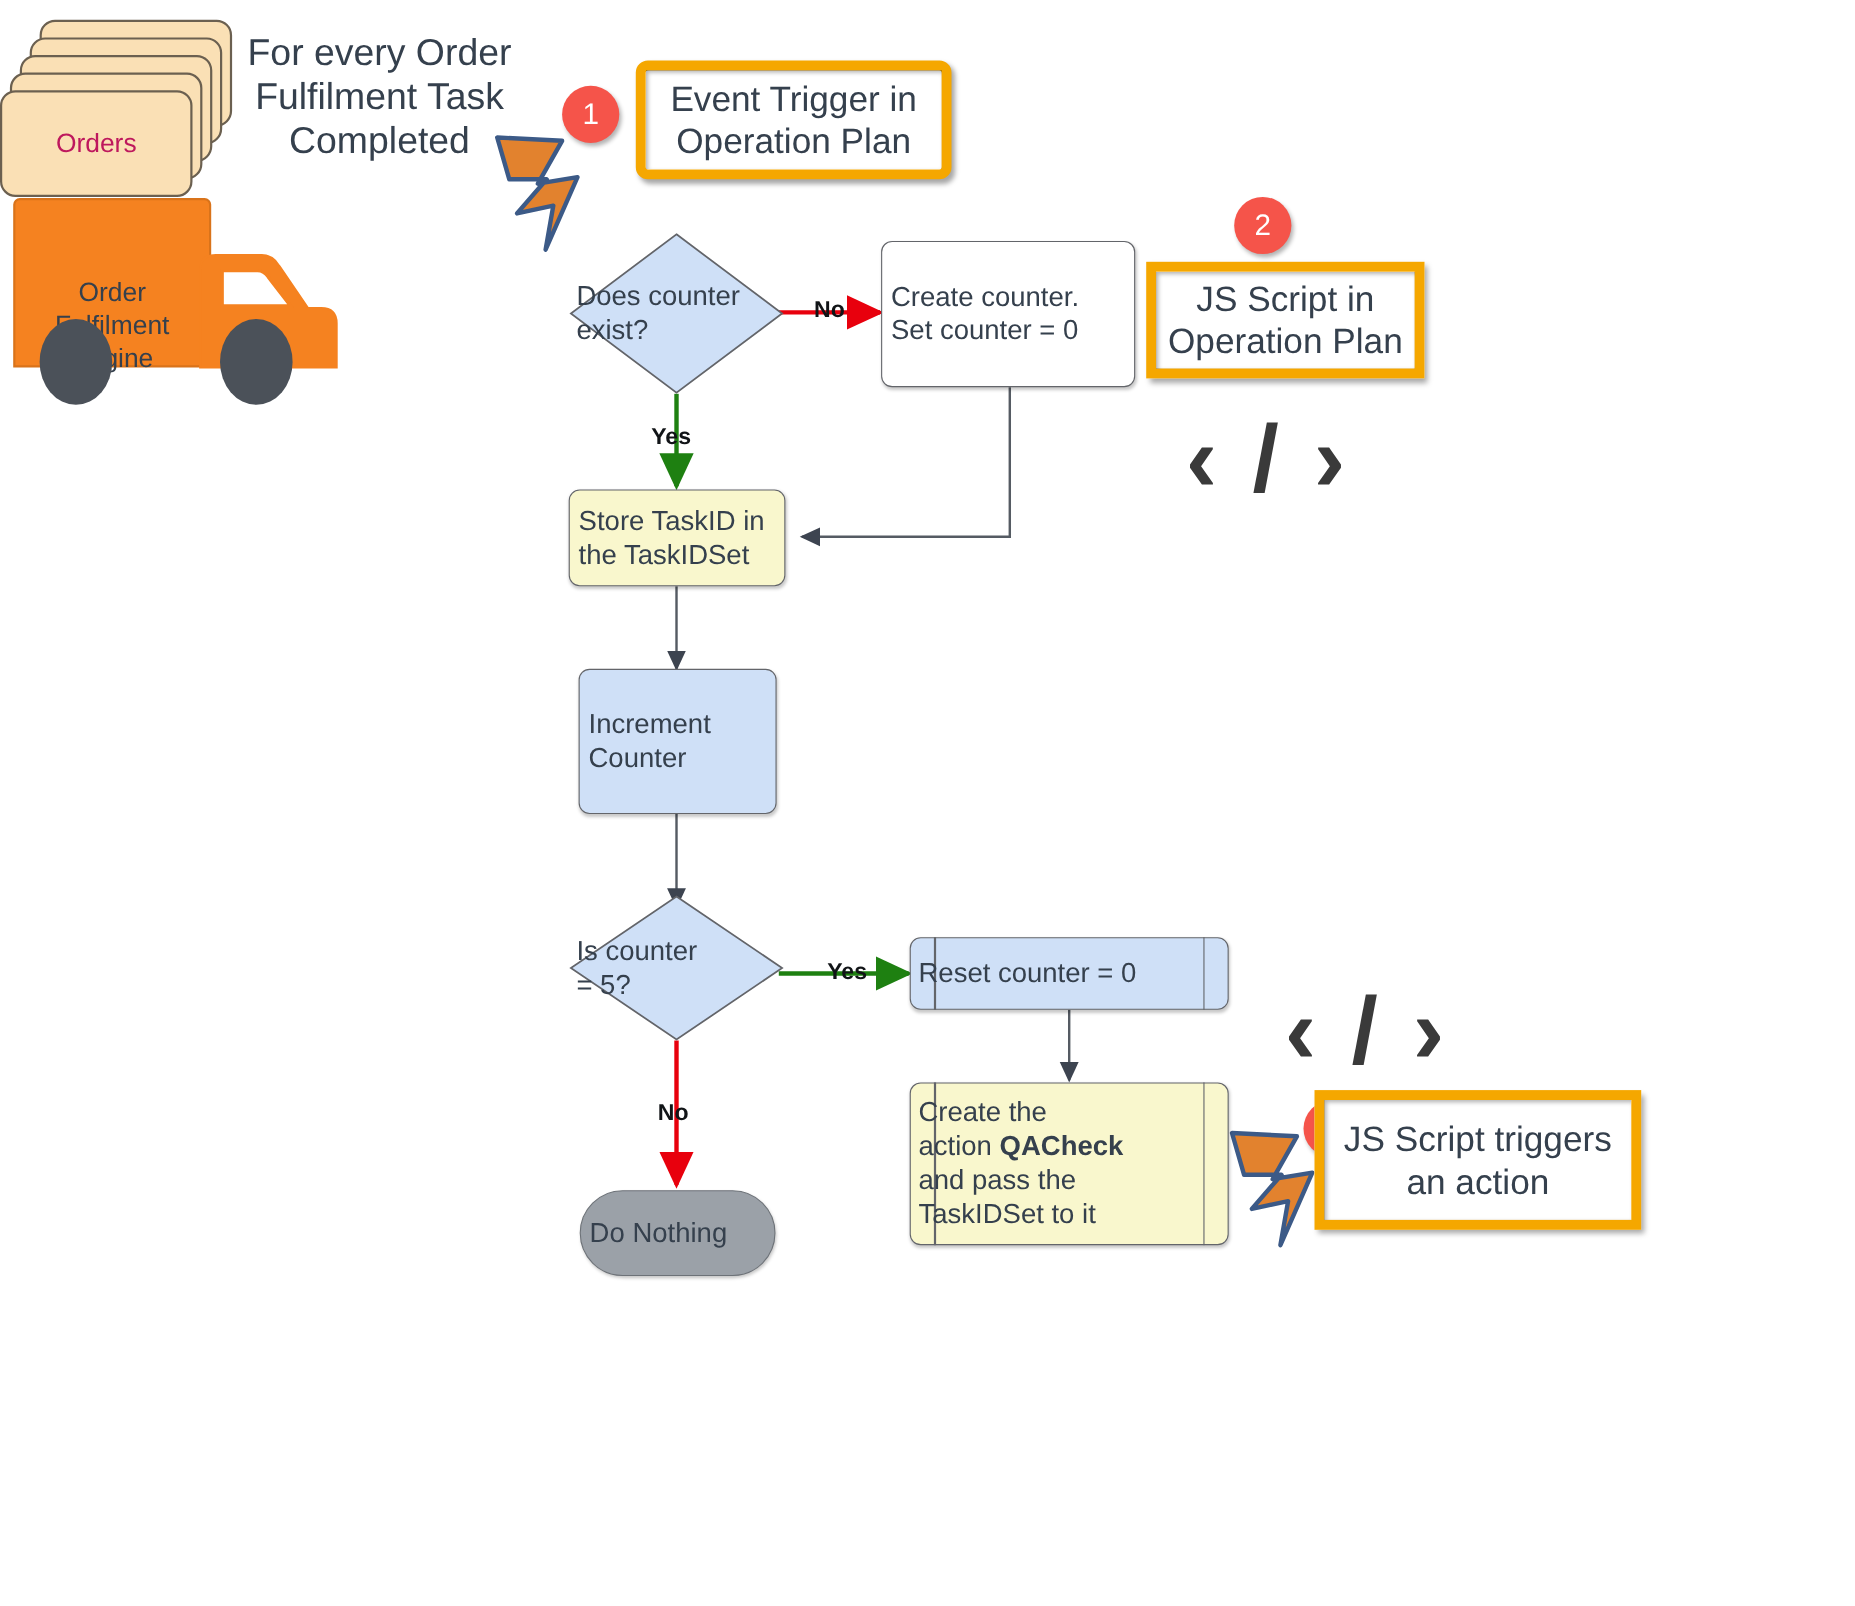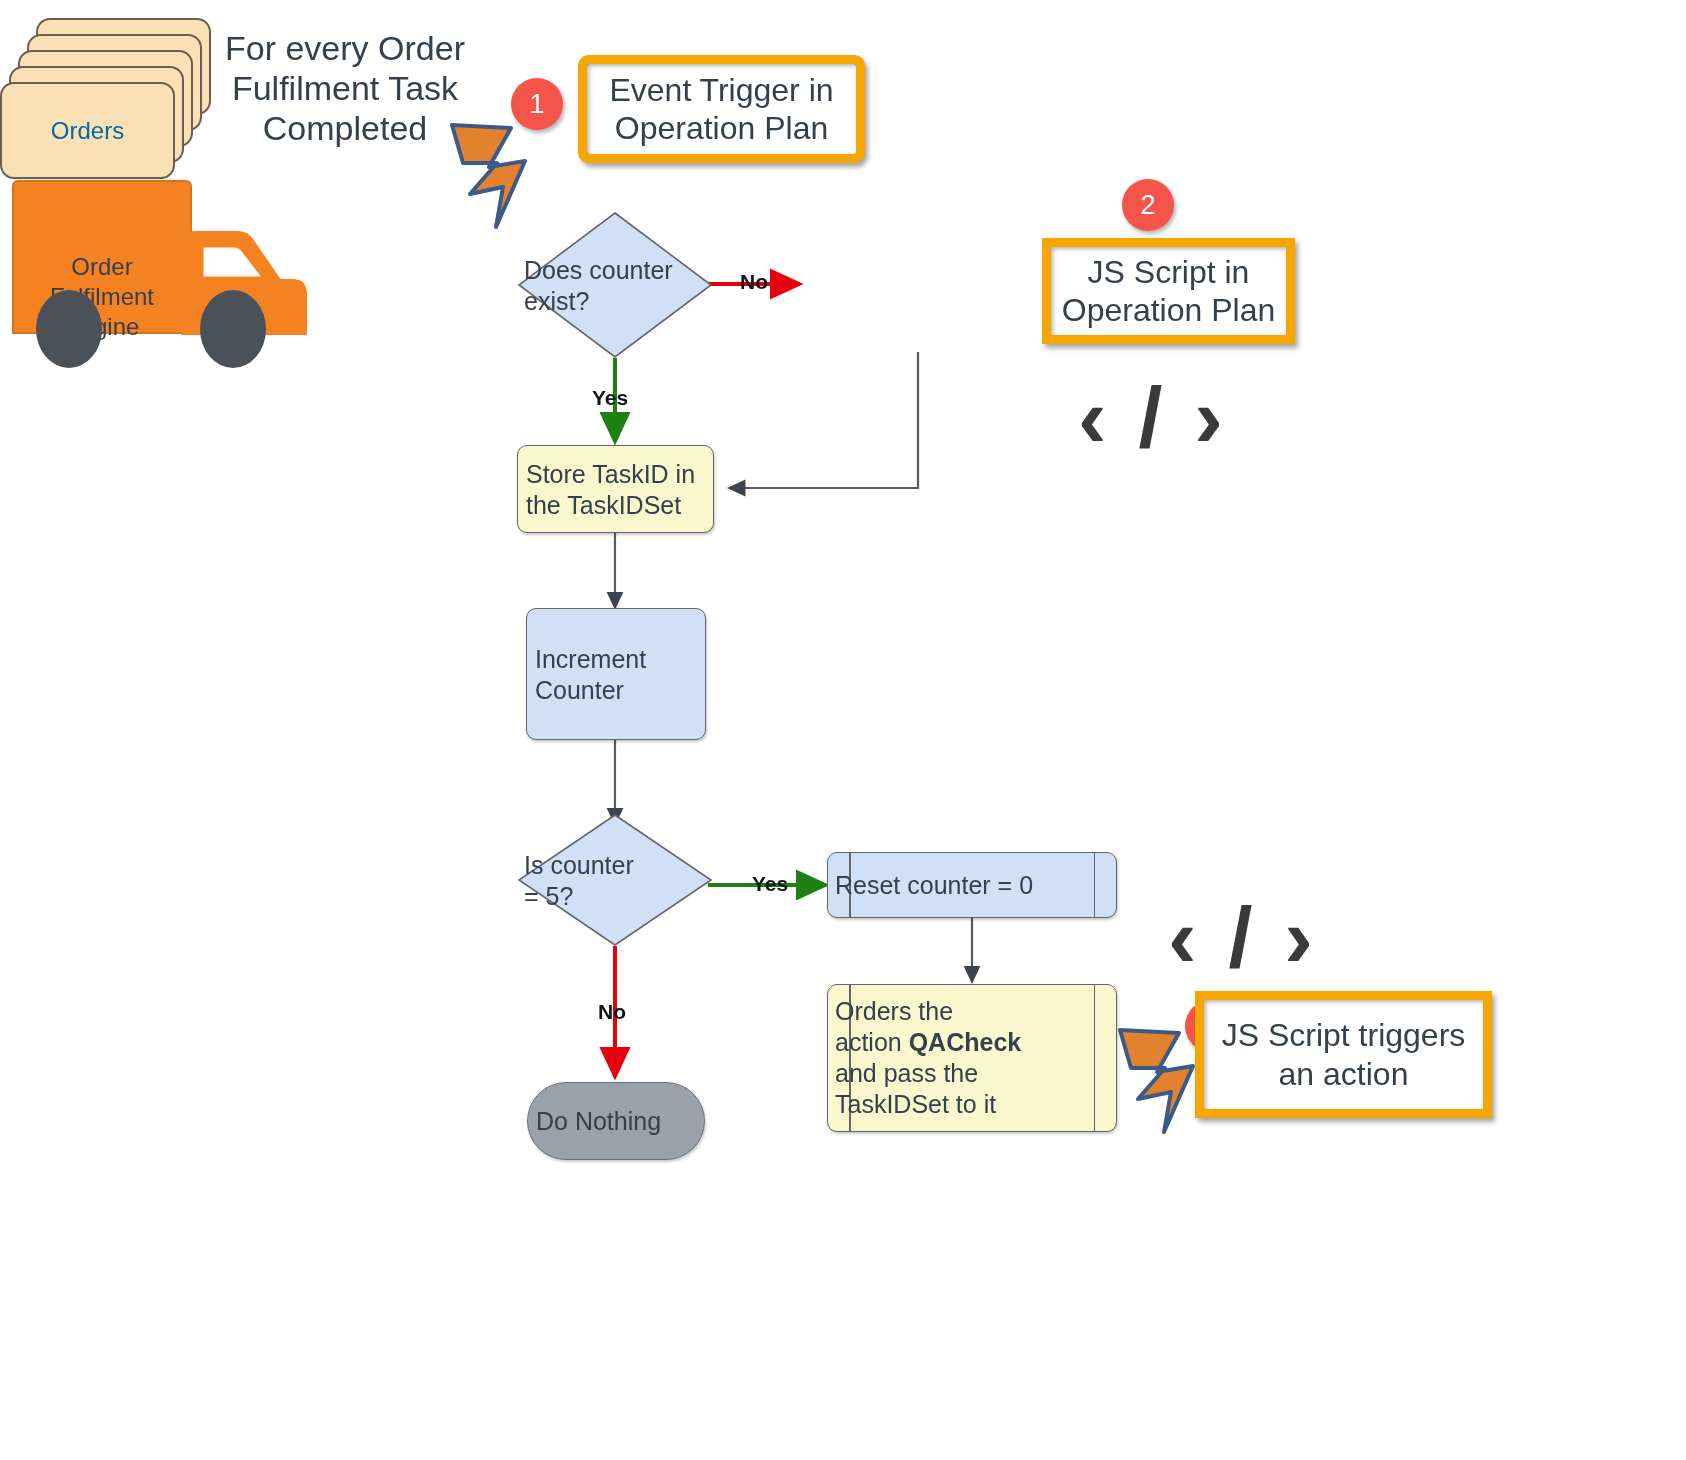--- a/index.html
+++ b/index.html
@@ -47,21 +47,21 @@
   }
   .card-top {
     background: #fae0b5;
   }
   .card-text {
     position: absolute;
     left: 0; right: 0; top: 50%;
     transform: translateY(-50%);
     text-align: center;
     font-size: 24px;
-    color: #0369a1;
+    color: #be185d;
   }
 
   
   .truck-body {
     position: absolute;
     background: #f58220;
     border: 2px solid #d9731a;
     border-radius: 6px 6px 0 0;
     box-sizing: border-box;
   }
@@ -279,20 +279,24 @@
   <div class="diamond" style="left:516px; top:210px; width:198px; height:150px;">
     <svg width="198" height="150" viewBox="0 0 198 150">
       <polygon points="99,3 195,75 99,147 3,75" fill="#cfe0f7" stroke="#63656a" stroke-width="1.6"></polygon>
     </svg>
     <span class="node-label">Does counter
 exist?</span>
   </div>
   <div class="edge-label" style="left:740px; top:270px;">No</div>
   <div class="edge-label" style="left:592px; top:386px;">Yes</div>
 
+  <div class="proc white" style="left:801px; top:219px; width:231px; height:133px;">
+    <span class="node-label">Create counter.
+Set counter = 0</span>
+  </div>
 
   <div class="proc blue" style="left:526px; top:608px; width:180px; height:132px;">
     <span class="node-label">Increment
 Counter</span>
   </div>
 
   <div class="proc yellow" style="left:517px; top:445px; width:197px; height:88px;">
     <span class="node-label">Store TaskID in
 the TaskIDSet</span>
   </div>
@@ -312,21 +316,21 @@
     <div class="bar" style="left:22px;"></div>
     <div class="bar" style="right:22px;"></div>
     <span class="node-label">Reset counter = 0</span>
   </div>
 
   <div class="predef" style="left:827px; top:984px; width:290px; height:148px;">
     <div class="pbox" style="background:#f9f7cd;"></div>
     <div class="bar" style="left:22px;"></div>
     <div class="bar" style="right:22px;"></div>
     <span class="node-label" style="white-space:normal; line-height:1.24;">
-      <span>Orders the</span><br>
+      <span>Create the</span><br>
       <span>action </span><span class="bold-word">QACheck</span><br>
       <span>and pass the</span><br>
       <span>TaskIDSet to it</span>
     </span>
   </div>
 
   <div class="proc grey" style="left:527px; top:1082px; width:178px; height:78px;">
     <span class="node-label">Do Nothing</span>
   </div>
 

